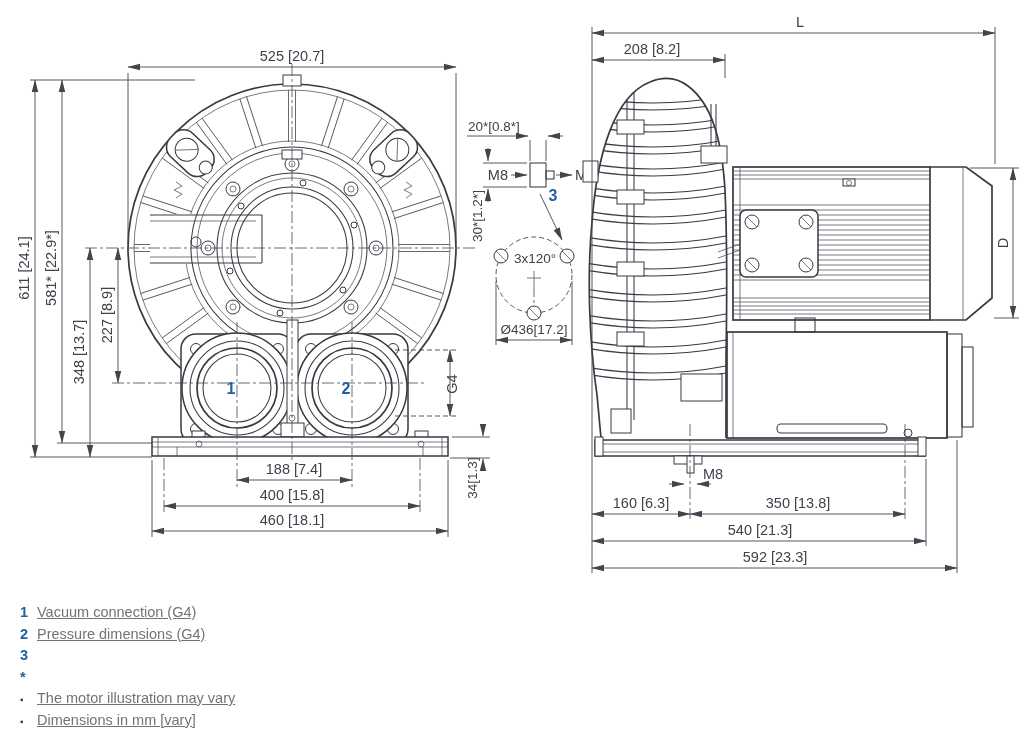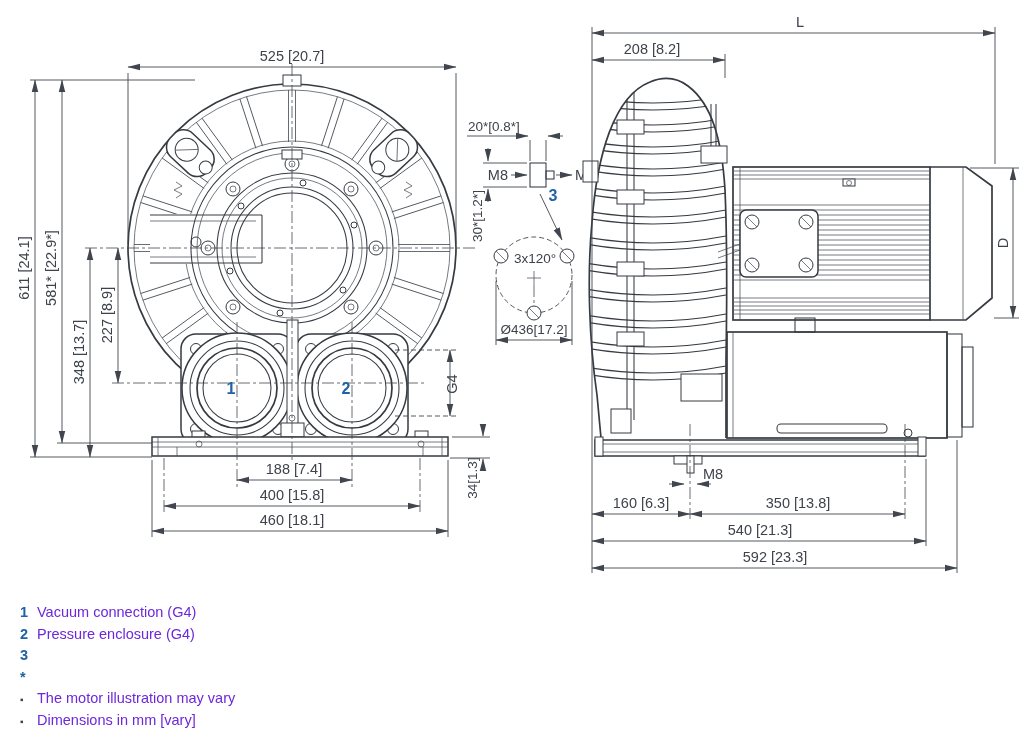--- a/index.html
+++ b/index.html
@@ -17,21 +17,21 @@
   .hd{fill:none;stroke:#41464e;stroke-width:0.9;stroke-dasharray:5 3;}
   #spoke line{stroke:#4a4f57;stroke-width:0.85;}
   svg text{font-family:"Liberation Sans",sans-serif;fill:#3e434b;font-size:14.5px;}
   text.blue{fill:#1f63a4;font-weight:bold;font-size:16px;}
   text.small{font-size:13.5px;}
   
   .legend{position:absolute;left:20px;top:604px;width:990px;}
   .legend-row{display:flex;align-items:baseline;height:21.5px;color:#3e434b;font-size:14.5px;}
   .legend-marker{width:17px;flex:0 0 17px;font-weight:bold;color:#1f63a4;}
   .legend-row.bullet .legend-marker{color:#3e434b;font-size:10px;font-weight:normal;}
-  .legend-text{color:#6d28d9;}
+  .legend-text{color:#737373;text-decoration:underline;}
 </style>
 </head>
 <body>
 
 <div class="page">
 
 <svg width="1024" height="600" viewBox="0 0 1024 600">
   <defs>
     <marker id="arr" viewBox="0 0 12 8" markerWidth="13" markerHeight="9" refX="11.5" refY="4" orient="auto-start-reverse" markerUnits="userSpaceOnUse">
       <path d="M0 0.9 L12 4 L0 7.1 Z" fill="#41464e"></path>
@@ -409,21 +409,21 @@
   </g>
 </svg>
 
 <div class="legend">
   <div class="legend-row">
     <span class="legend-marker">1</span>
     <span class="legend-text">Vacuum connection (G4)</span>
   </div>
   <div class="legend-row">
     <span class="legend-marker">2</span>
-    <span class="legend-text">Pressure enclosure (G4)</span>
+    <span class="legend-text">Pressure dimensions (G4)</span>
   </div>
   <div class="legend-row">
     <span class="legend-marker">3</span>
   </div>
   <div class="legend-row">
     <span class="legend-marker">*</span>
   </div>
   <div class="legend-row bullet">
     <span class="legend-marker">▪</span>
     <span class="legend-text">The motor illustration may vary</span>

